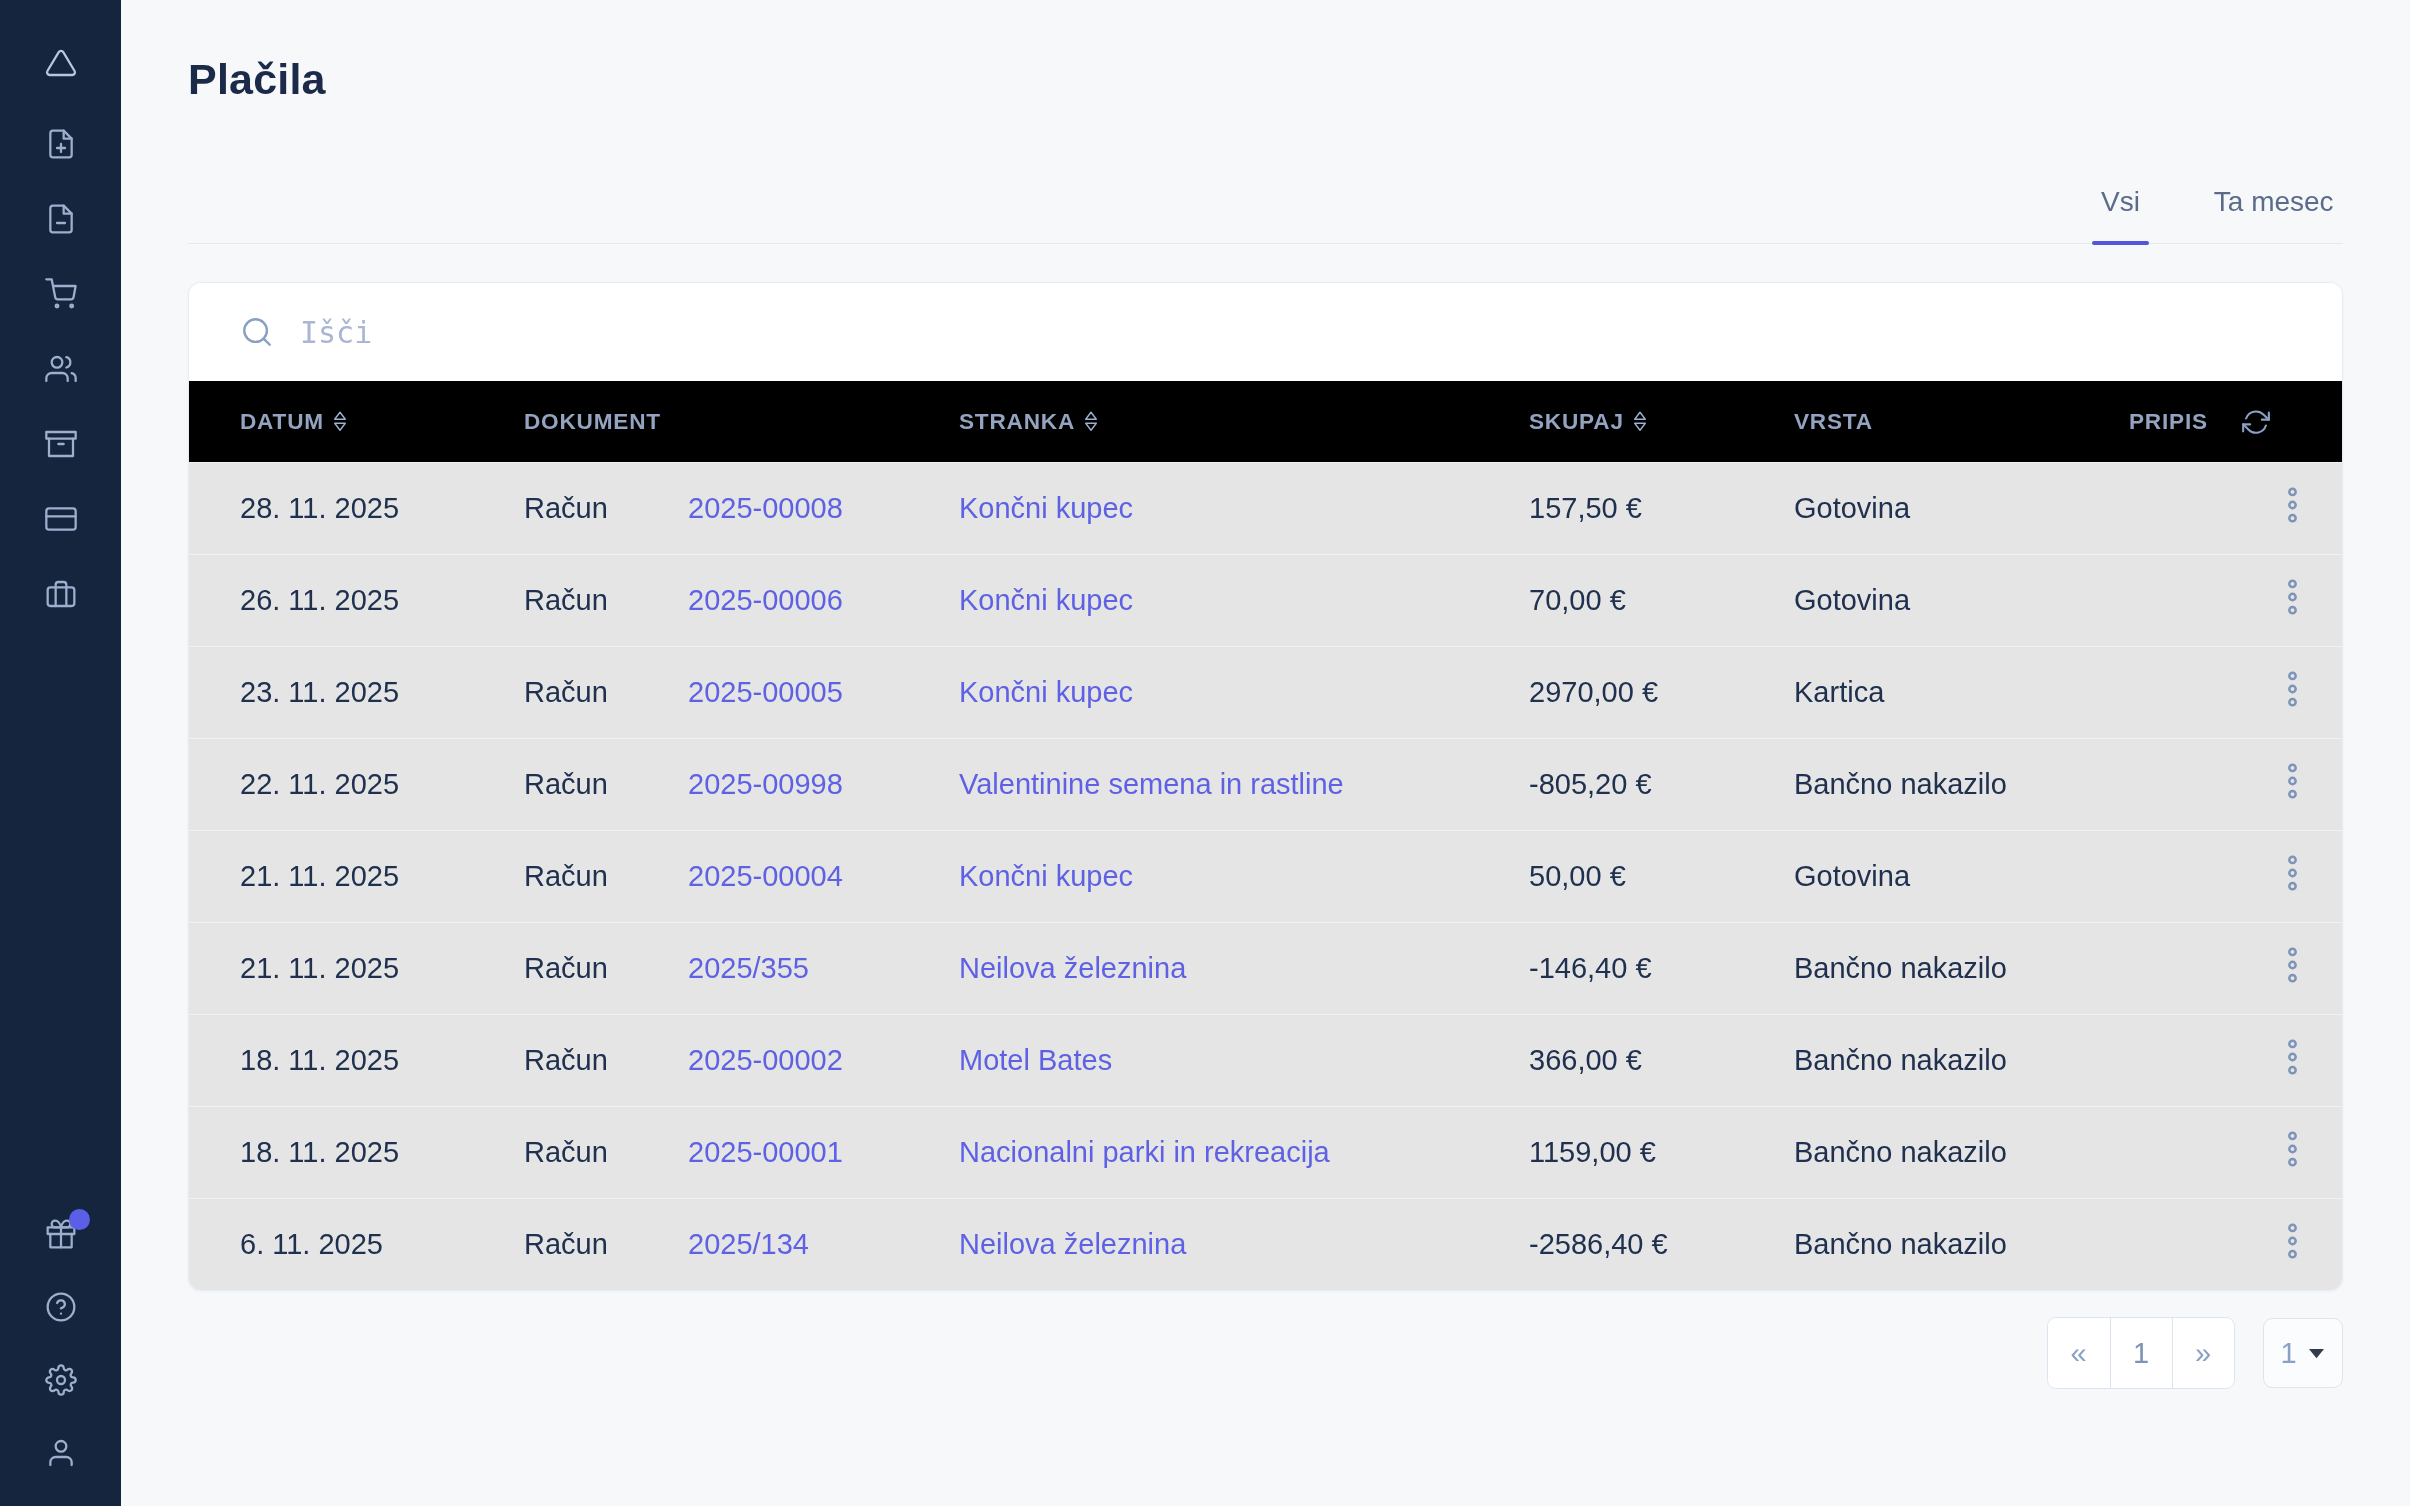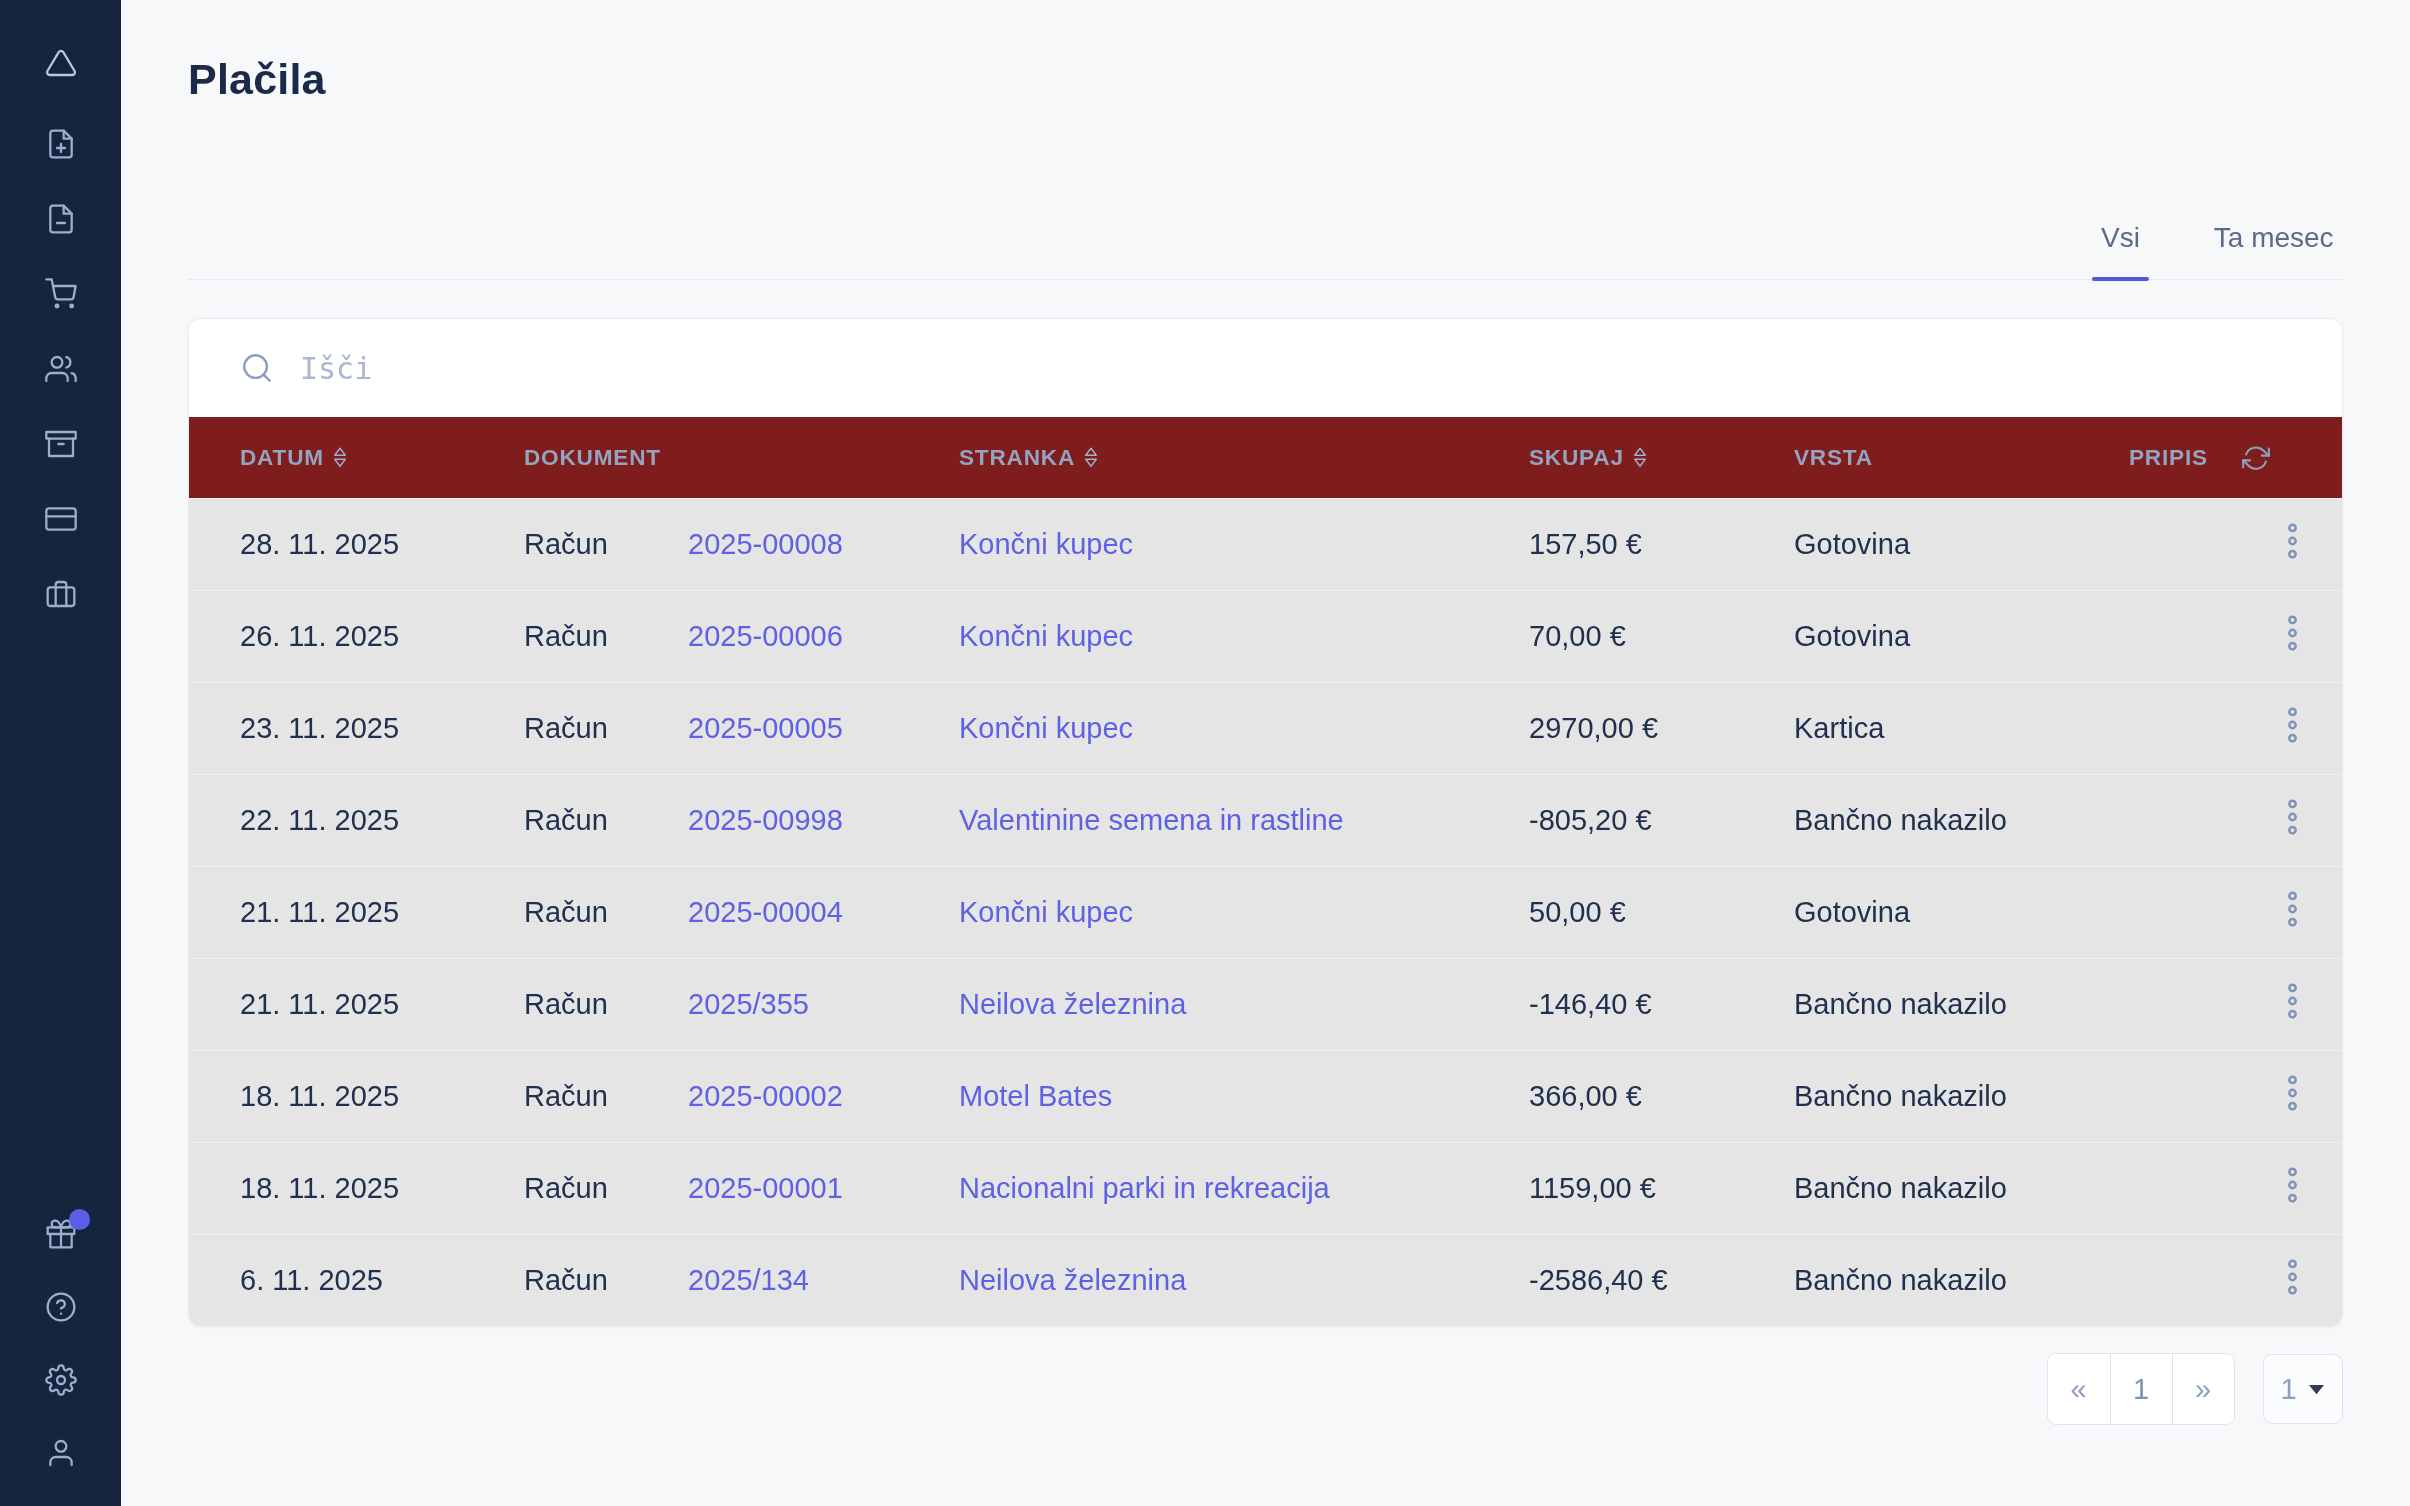--- a/index.html
+++ b/index.html
@@ -21,21 +21,21 @@
   .side-icon svg { width:32px; height:32px; display:block; }
   .side-icon.logo { color:#b9c7dd; margin-bottom:5.6px; }
   .notif-dot {
     position:absolute; top:-9.4px; right:-13px; width:21px; height:21px;
     border-radius:50%; background:#5b5fe8;
   }
   
   .content { margin-left:188px; margin-right:68px; padding-top:55px; }
   h1.page-title { font-size:43px; font-weight:700; color:#1c2a4a; letter-spacing:0.2px; }
   .tabs-row {
-    margin-top:118px; display:flex; justify-content:flex-end;
+    margin-top:82px; display:flex; justify-content:flex-end;
     border-bottom:0.9px solid #e5e9f2;
   }
   .tab {
     font-size:28px; color:#5b6b88; padding:0 9.4px 25.4px; margin-left:55px;
     cursor:pointer; position:relative;
   }
   .tab.active::after {
     content:""; position:absolute; left:0; right:0; bottom:-1.9px; height:3.8px;
     background:#5156dd; border-radius:1.9px;
   }
@@ -52,21 +52,21 @@
     border:none; outline:none; flex:1; margin-left:26px; height:56px;
     font-family:"DejaVu Sans Mono", monospace; font-size:30px; color:#0f172a;
     background:transparent;
   }
   .search-input::placeholder { color:#a9b7d2; }
   table { width:100%; border-collapse:collapse; table-layout:fixed; }
   col.c-datum{width:335px;} col.c-tip{width:164px;} col.c-num{width:271px;}
   col.c-stranka{width:570px;} col.c-skupaj{width:265px;} col.c-vrsta{width:335px;}
   col.c-pripis{width:113px;} col.c-act{width:auto;}
   thead th {
-    background:#7f1d1d; height:81px; text-align:left; vertical-align:middle;
+    background:#000000; height:81px; text-align:left; vertical-align:middle;
     font-size:22.6px; font-weight:700; letter-spacing:0.8px; color:#93a3c0;
     white-space:nowrap;
   }
   thead th.first { padding-left:51px; }
   th .th-inner { display:inline-flex; align-items:center; gap:9.4px; }
   .sort-icon svg { width:14px; height:22.6px; display:block; color:#9db0d0; }
   th.sortable { cursor:pointer; }
   .refresh-icon { width:28px; height:28px; color:#8ba0c4; cursor:pointer; margin:0 auto; }
   .refresh-icon svg { width:28px; height:28px; display:block; }
   th.actions, td.actions { text-align:center; }

